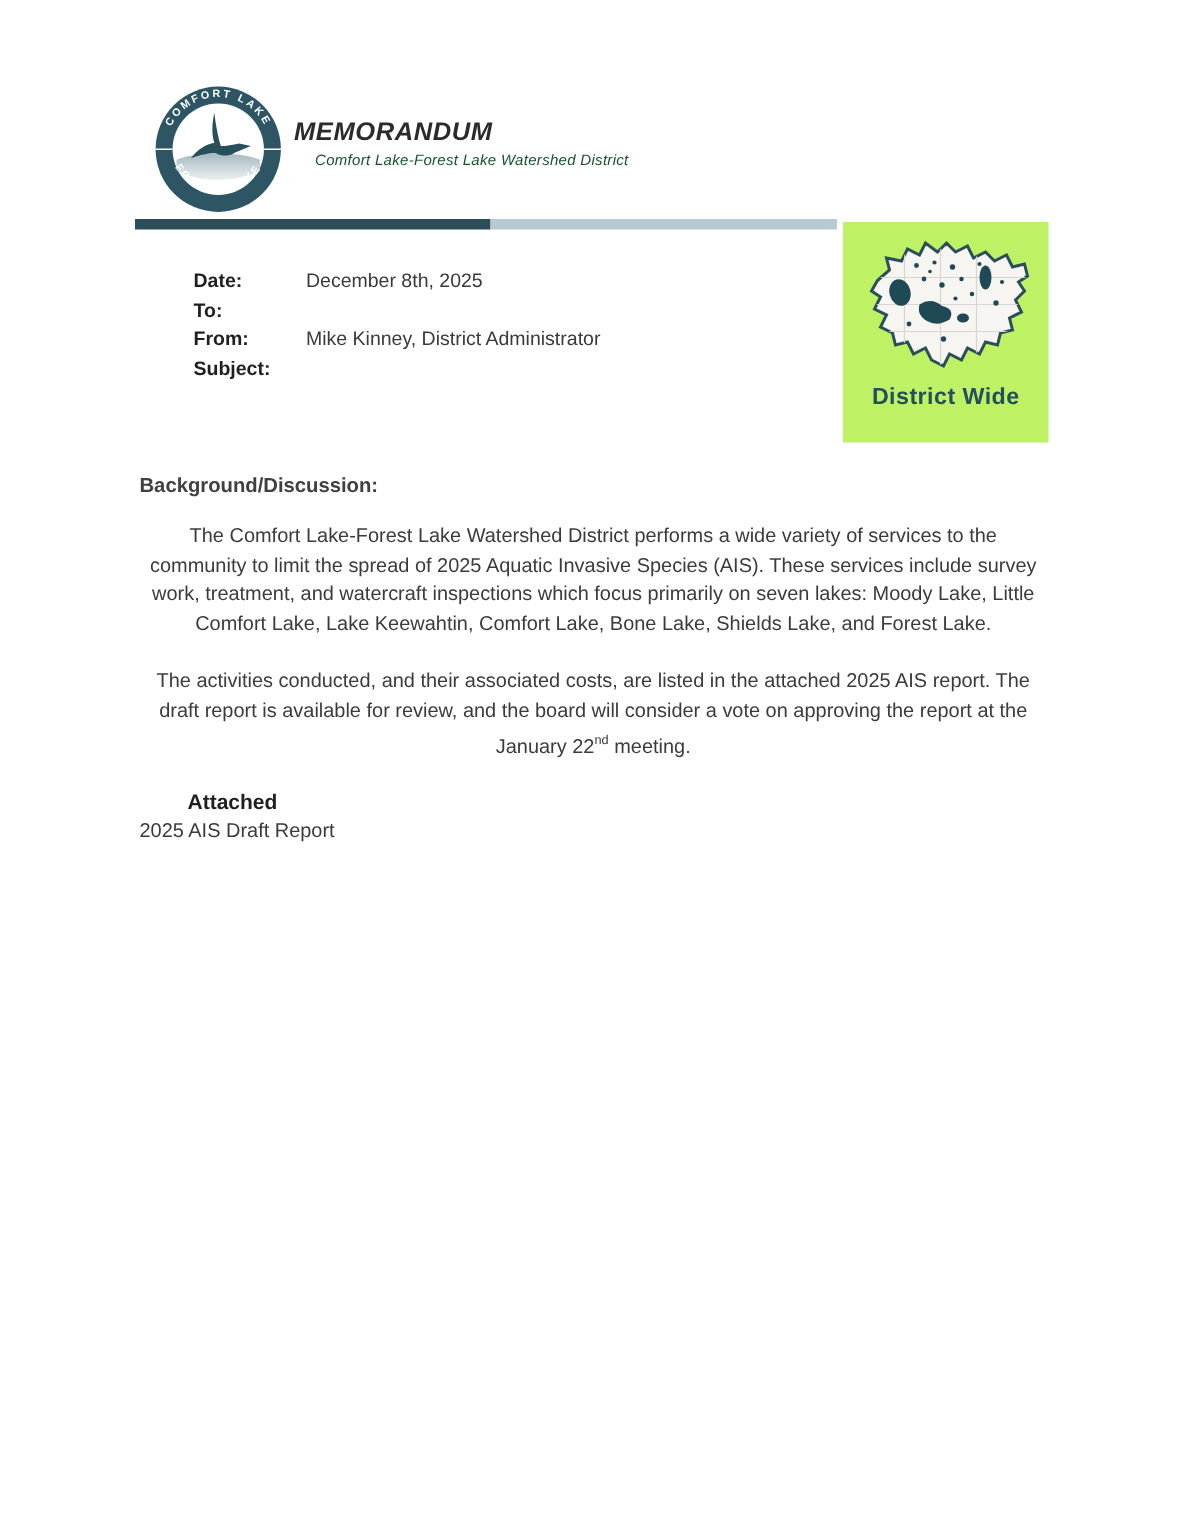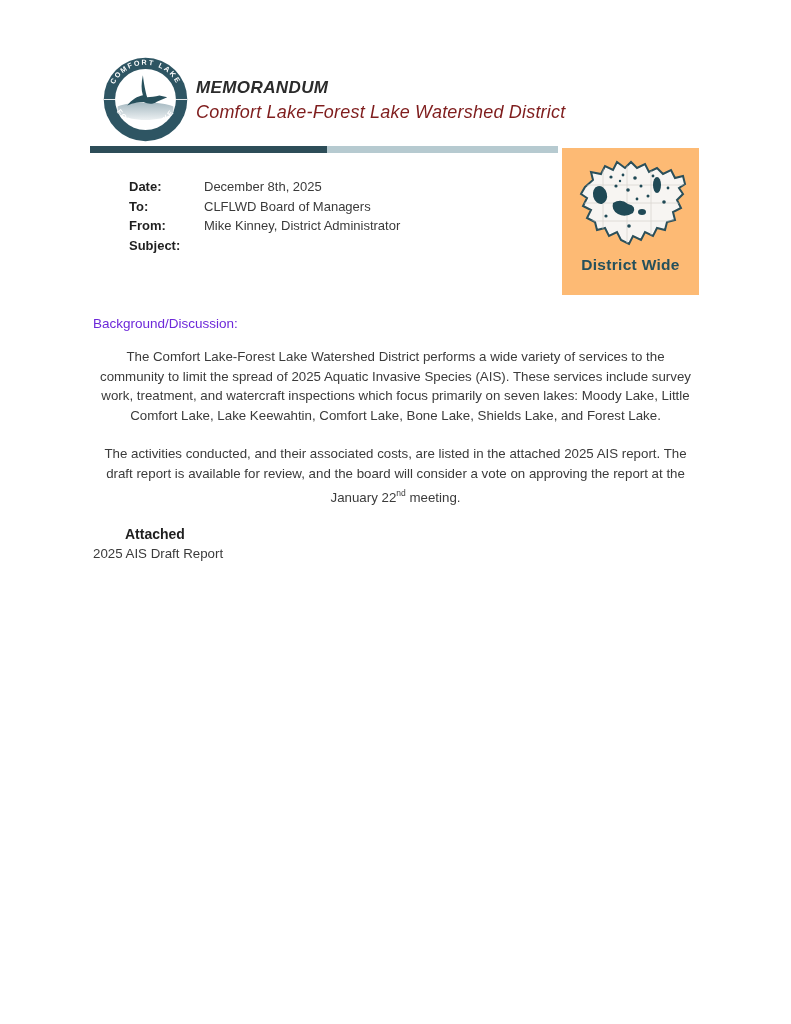--- a/index.html
+++ b/index.html
@@ -18,52 +18,53 @@
     width: 87px; height: 87px;
   }
 
   
   .header-text { position: absolute; left: 196px; top: 78px; font-style: italic; }
   .memo-title {
     font-size: 17px; font-weight: bold; color: #2b2b2b;
     letter-spacing: 0.4px;
   }
   .memo-subtitle {
-    font-size: 18px; color: #7f1d1d; margin-top: 4px;
+    font-size: 10px; color: #14532d; margin-top: 4px;
     letter-spacing: 0.2px;
+    margin-left: 14px;
   }
 
   
   .divider { position: absolute; left: 90px; top: 146px; height: 7px; display: flex; }
   .divider-dark  { width: 237px; height: 7px; background: #2d4d58; }
   .divider-light { width: 231px; height: 7px; background: #b6cad0; }
 
   
   .map-card {
     position: absolute; left: 562px; top: 148px;
     width: 137px; height: 147px;
-    background: #fdba74;
+    background: #bef264;
     display: flex; flex-direction: column; align-items: center;
   }
   .map-graphic { margin-top: 7px; width: 124px; height: 98px; }
   .map-caption {
     margin-top: 3px;
     font-size: 15.5px; font-weight: bold; color: #24505c;
     letter-spacing: 0.3px;
   }
 
   
   .meta { position: absolute; left: 93px; top: 177px; width: 460px; }
   .meta-row { display: grid; grid-template-columns: 75px 1fr; line-height: 19.5px; padding-left: 36px; }
   .meta-label { font-weight: bold; font-size: 13px; color: #1f1f1f; }
   .meta-value { font-size: 13px; color: #3a3a3a; }
 
   
   .body-block { position: absolute; left: 93px; top: 316px; width: 605px; }
-  .section-heading { font-size: 13.5px; font-weight: normal; color: #6d28d9; }
+  .section-heading { font-size: 13.5px; font-weight: bold; color: #404040; }
   .para { font-size: 13.3px; line-height: 19.6px; color: #3b3b3b; text-align: center; }
   .para-1 { margin-top: 16px; }
   .para-2 { margin-top: 19px; }
   .para sup { font-size: 8.5px; vertical-align: 6px; }
   .attached-heading { margin-top: 19px; font-size: 14px; font-weight: bold; color: #1f1f1f; margin-left: 32px; }
   .attachment-list { margin-top: 2px; }
   .attachment-item { font-size: 13.3px; line-height: 19.5px; color: #3b3b3b; }
 </style>
 </head>
 <body>
@@ -148,21 +149,20 @@
   <div class="map-caption">District Wide</div>
 </div>
 
 <div class="meta">
   <div class="meta-row">
     <span class="meta-label">Date:</span>
     <span class="meta-value">December 8th, 2025</span>
   </div>
   <div class="meta-row">
     <span class="meta-label">To:</span>
-    <span class="meta-value">CLFLWD Board of Managers</span>
   </div>
   <div class="meta-row">
     <span class="meta-label">From:</span>
     <span class="meta-value">Mike Kinney, District Administrator</span>
   </div>
   <div class="meta-row">
     <span class="meta-label">Subject:</span>
   </div>
 </div>
 

